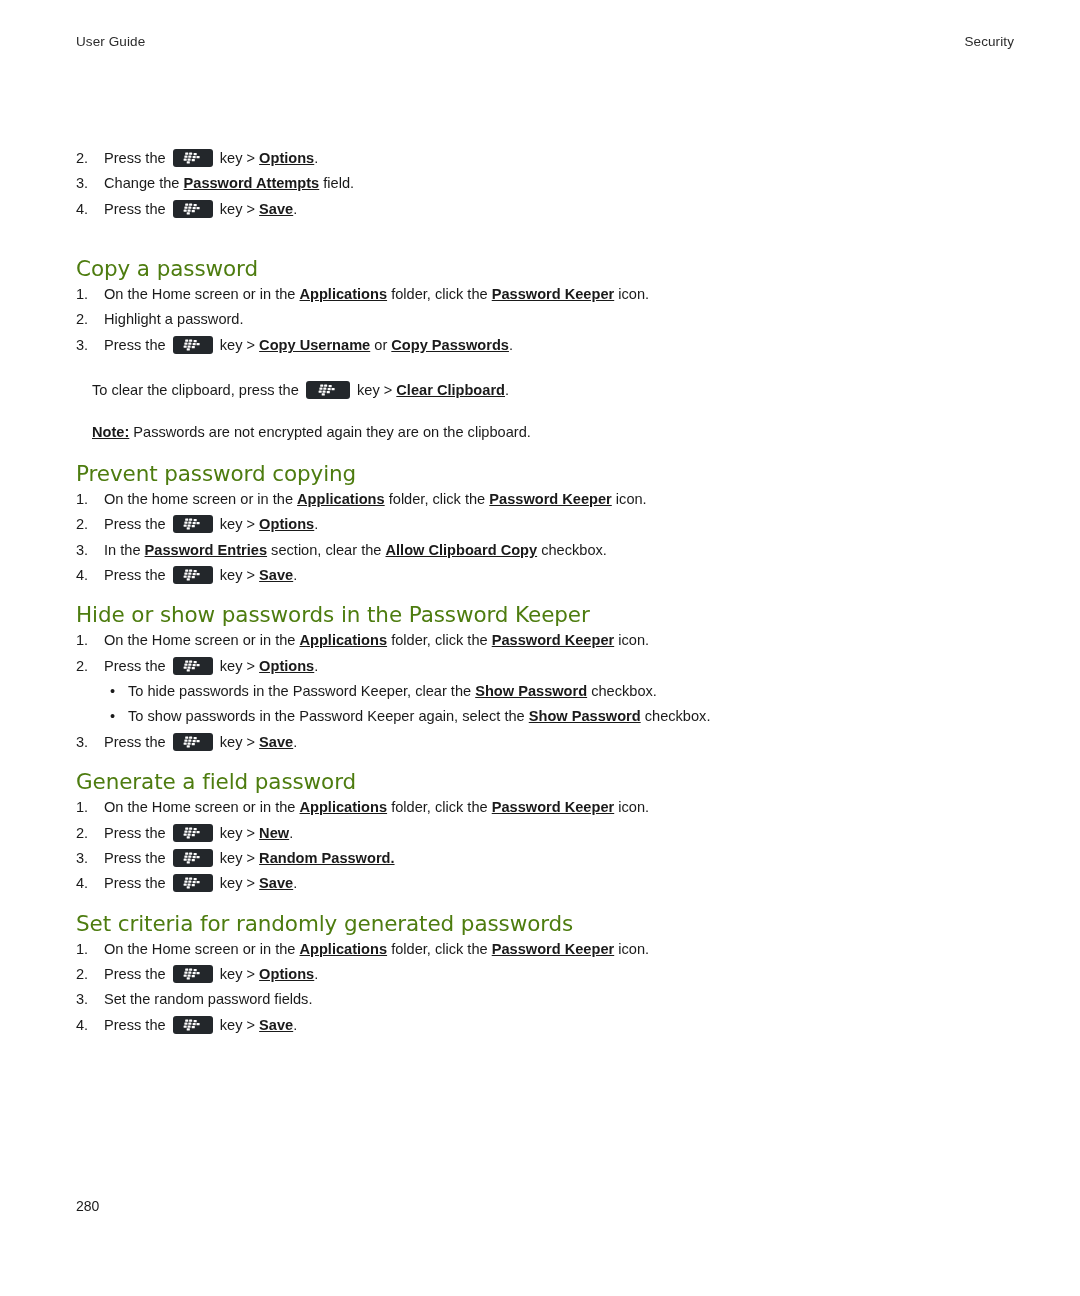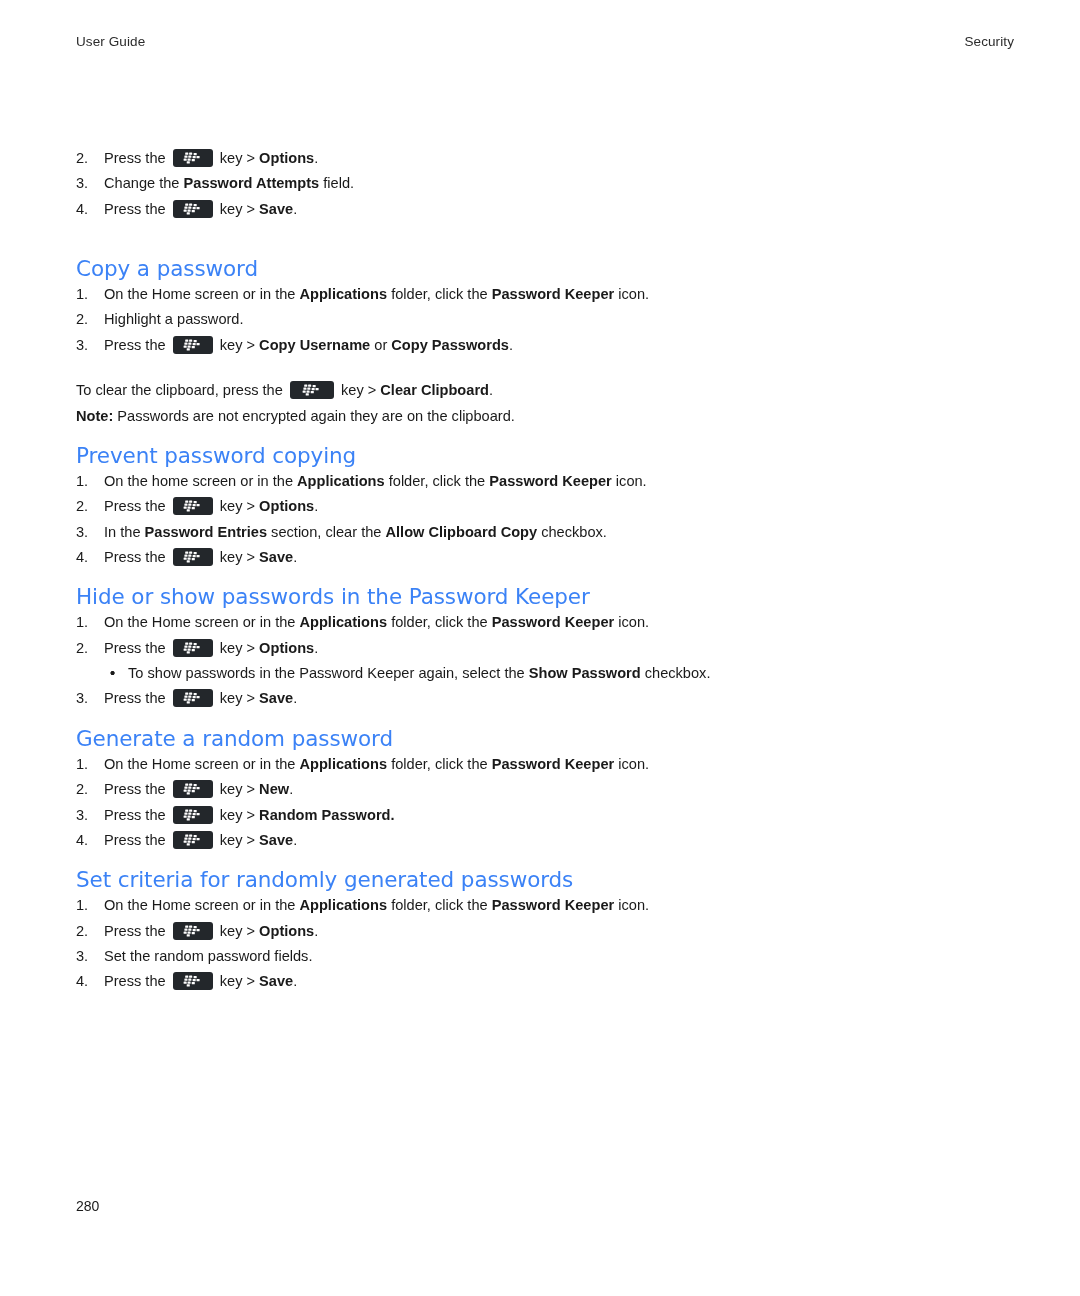--- a/index.html
+++ b/index.html
@@ -44,21 +44,21 @@
     left: 76px;
     width: 940px;
   }
 
   
   h2.section-title {
     font-family: "DejaVu Sans", sans-serif;
     font-weight: 400;
     font-size: 21.5px;
     line-height: 1.2;
-    color: #3b82f6;
+    color: #4d7c0f;
     margin: 0;
     letter-spacing: -0.1px;
   }
   .block-gap-top { margin-top: 34px; }
   .block-gap-top-sm { margin-top: 14px; }
   .title-gap { margin-bottom: 9px; }
 
   
   ol.steps, ul.subbullets {
     list-style: none;
@@ -94,28 +94,28 @@
   ul.subbullets > li > .dot {
     position: absolute;
     left: 34px;
     top: 0;
     font-size: 14.6px;
     line-height: 25.4px;
   }
 
   
   p.para {
-    margin: 0;
+    margin: 16px;
     font-size: 14.6px;
     line-height: 25.4px;
     color: #1a1a1a;
   }
   .para-block { margin-top: 20px; }
 
-  b, strong { font-weight: 700; }
+  b, strong { font-weight: 700; text-decoration: underline; }
 
   
   .bbkey {
     display: inline-block;
     position: relative;
     width: 40px;
     height: 18px;
     background: #23272b;
     border-radius: 3px;
     vertical-align: -4px;
@@ -276,21 +276,21 @@
                       <rect x="9.6" y="3.9" width="3.1" height="2.3" rx="0.5"></rect>
                       <rect x="13.5" y="3.9" width="3.1" height="2.3" rx="0.5"></rect>
                       <rect x="0.6" y="6.4" width="3.1" height="2.3" rx="0.5"></rect>
                       <rect x="4.5" y="6.4" width="3.1" height="2.3" rx="0.5"></rect>
                       <rect x="8.7" y="6.9" width="3.1" height="2.3" rx="0.5"></rect>
                       <rect x="3.7" y="9.3" width="3.1" height="2.3" rx="0.5"></rect>
                     </g>
                   </svg></span><span> key &gt; </span><b>Options</b><span>.</span></span></li>
           </ol>
           <ul class="subbullets">
-            <li><span class="dot">•</span></li>
+            <li><span class="dot">•</span><span><span>To hide passwords in the Password Keeper, clear the </span><b>Show Password</b><span> checkbox.</span></span></li>
             <li><span class="dot">•</span><span><span>To show passwords in the Password Keeper again, select the </span><b>Show Password</b><span> checkbox.</span></span></li>
           </ul>
           <ol class="steps">
             <li><span class="num">3.</span><span><span>Press the </span><span class="bbkey"><svg width="20" height="12" viewBox="0 0 20 12" aria-hidden="true">
                     <g fill="#ffffff">
                       <rect x="2.2" y="0.4" width="3.1" height="2.3" rx="0.5"></rect>
                       <rect x="6.1" y="0.4" width="3.1" height="2.3" rx="0.5"></rect>
                       <rect x="10.6" y="0.9" width="3.1" height="2.3" rx="0.5"></rect>
                       <rect x="1.4" y="3.4" width="3.1" height="2.3" rx="0.5"></rect>
                       <rect x="5.3" y="3.4" width="3.1" height="2.3" rx="0.5"></rect>
@@ -298,21 +298,21 @@
                       <rect x="13.5" y="3.9" width="3.1" height="2.3" rx="0.5"></rect>
                       <rect x="0.6" y="6.4" width="3.1" height="2.3" rx="0.5"></rect>
                       <rect x="4.5" y="6.4" width="3.1" height="2.3" rx="0.5"></rect>
                       <rect x="8.7" y="6.9" width="3.1" height="2.3" rx="0.5"></rect>
                       <rect x="3.7" y="9.3" width="3.1" height="2.3" rx="0.5"></rect>
                     </g>
                   </svg></span><span> key &gt; </span><b>Save</b><span>.</span></span></li>
           </ol>
         </div>
         <div class="block-gap-top-sm">
-          <h2 class="section-title title-gap">Generate a random password</h2>
+          <h2 class="section-title title-gap">Generate a field password</h2>
           <ol class="steps">
             <li><span class="num">1.</span><span><span>On the Home screen or in the </span><b>Applications</b><span> folder, click the </span><b>Password Keeper</b><span> icon.</span></span></li>
             <li><span class="num">2.</span><span><span>Press the </span><span class="bbkey"><svg width="20" height="12" viewBox="0 0 20 12" aria-hidden="true">
                     <g fill="#ffffff">
                       <rect x="2.2" y="0.4" width="3.1" height="2.3" rx="0.5"></rect>
                       <rect x="6.1" y="0.4" width="3.1" height="2.3" rx="0.5"></rect>
                       <rect x="10.6" y="0.9" width="3.1" height="2.3" rx="0.5"></rect>
                       <rect x="1.4" y="3.4" width="3.1" height="2.3" rx="0.5"></rect>
                       <rect x="5.3" y="3.4" width="3.1" height="2.3" rx="0.5"></rect>
                       <rect x="9.6" y="3.9" width="3.1" height="2.3" rx="0.5"></rect>

